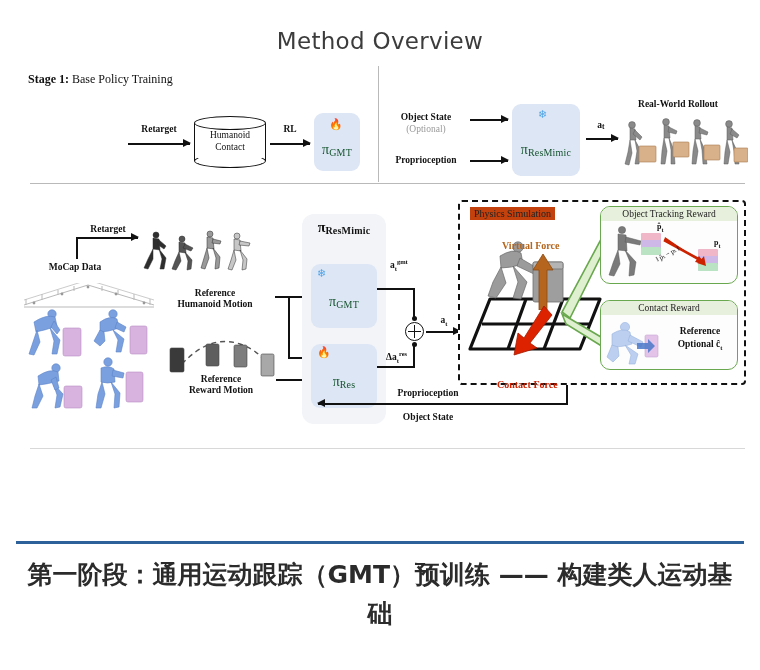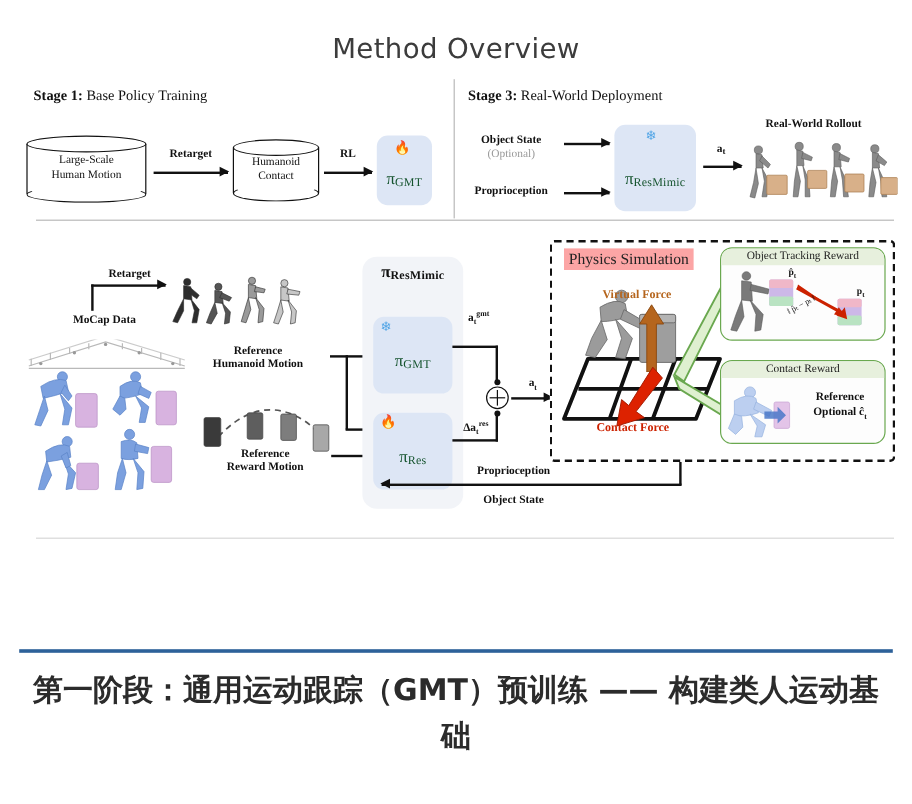--- a/index.html
+++ b/index.html
@@ -114,41 +114,41 @@
 
   
   .sim-panel {
     position: absolute;
     border: 2.4px dashed #111; border-radius: 4px;
     background: #fff;
   }
   .sim-title {
     position: absolute;
     font-family: "Liberation Serif","DejaVu Serif",serif;
-    font-size: 13px; color: #222; background: #fca5a5;
+    font-size: 10px; color: #222; background: #c2410c;
     padding: 1px 4px;
   }
   .reward-box {
     position: absolute;
     border: 1.8px solid #6aa84f; border-radius: 10px;
     background: #fdfdfd; overflow: hidden;
   }
   .reward-head {
     height: 14px; background: #e7f0dd;
     font-family: "Liberation Serif","DejaVu Serif",serif;
     font-size: 9.5px; color: #1c1c1c;
     display: flex; align-items: center; justify-content: center;
   }
   .force-lbl {
     position: absolute;
     font-family: "Liberation Serif","DejaVu Serif",serif;
     font-size: 10px; font-weight: 700; white-space: nowrap;
   }
   .virtual { color: #b5651d; }
-  .contact { color: #cc2200; }
+  .contact { color: #cc2200; margin-top: 28px; }
 
   
   .force-arrow { position: absolute; }
 
   
   .fig-svg { position: absolute; }
 
   
   .oplus {
     position: absolute; width: 19px; height: 19px;
@@ -183,29 +183,20 @@
 
   <div class="hrule" style="left:30px; top:183px; width:715px;"></div>
   <div class="vrule" style="left:378px; top:66px; height:116px;"></div>
   <div class="hrule" style="left:30px; top:448px; width:715px; background:#d8d8d8;"></div>
 
   <div class="stage-head" style="left:28px; top:72px;">
     <b>Stage 1:</b>
     <span>Base Policy Training</span>
   </div>
 
-  <div class="cyl" style="left:22px; top:113px; width:100px; height:56px;">
-    <div class="body"></div>
-    <div class="bot"></div>
-    <div class="top"></div>
-    <div class="cyl-text">
-      <div>Large-Scale</div>
-      <div>Human Motion</div>
-    </div>
-  </div>
 
   <div class="lbl" style="left:128px; top:124px; width:62px;">Retarget</div>
   <div class="arrow" style="left:128px; top:143px; width:62px;">
     <div class="shaft"></div>
     <div class="head"></div>
   </div>
 
   <div class="cyl" style="left:194px; top:116px; width:72px; height:52px;">
     <div class="body"></div>
     <div class="bot"></div>
@@ -222,24 +213,20 @@
     <div class="head"></div>
   </div>
 
   <div class="policy" style="left:314px; top:113px; width:46px; height:58px;">
     <div class="badge" style="left:15px; top:6px;">🔥</div>
     <div class="ptxt" style="top:62%;">
       <span class="pi">π</span><span class="sub">GMT</span>
     </div>
   </div>
 
-  <div class="stage-head" style="left:390px; top:72px;">
-    <b>Stage 3:</b>
-    <span>Real-World Deployment</span>
-  </div>
 
   <div class="lbl" style="left:386px; top:112px; width:80px;">Object State</div>
   <div class="lbl muted" style="left:386px; top:124px; width:80px;">(Optional)</div>
   <div class="arrow" style="left:470px; top:119px; width:38px;">
     <div class="shaft"></div>
     <div class="head"></div>
   </div>
 
   <div class="lbl" style="left:382px; top:155px; width:88px;">Proprioception</div>
   <div class="arrow" style="left:470px; top:160px; width:38px;">
@@ -342,21 +329,21 @@
       <g fill="#c7c7c7">
         <circle cx="95" cy="8" r="3"></circle>
         <path d="M92 11 L98 12 L99 23 L92 22 Z"></path>
         <path d="M98 13 L108 15 L107 18 L97 17 Z"></path>
         <path d="M92 22 L89 32 L86 41 L90 42 L94 32 Z"></path>
         <path d="M98 22 L101 32 L100 42 L104 41 L105 31 Z"></path>
       </g>
     </g>
   </svg>
 
-  <div class="lbl" style="left:40px; top:262px; width:94px;">MoCap Data</div>
+  <div class="lbl" style="left:28px; top:262px; width:94px;">MoCap Data</div>
 
   <svg class="fig-svg" style="left:22px; top:283px;" width="134" height="26" viewBox="0 0 134 26">
     <g stroke="#b9b9b9" stroke-width="1" fill="none">
       <path d="M2 22 L66 2 L132 22"></path>
       <path d="M2 17 L66 -3 L132 17" opacity="0.75"></path>
       <path d="M4 22 L4 16 M20 17 L20 11 M36 12 L36 7 M52 8 L52 3 M80 8 L80 3 M96 12 L96 7 M112 17 L112 11 M128 22 L128 16"></path>
       <path d="M2 24 L132 24"></path>
     </g>
     <g fill="#999">
       <circle cx="12" cy="20" r="1.4"></circle>

